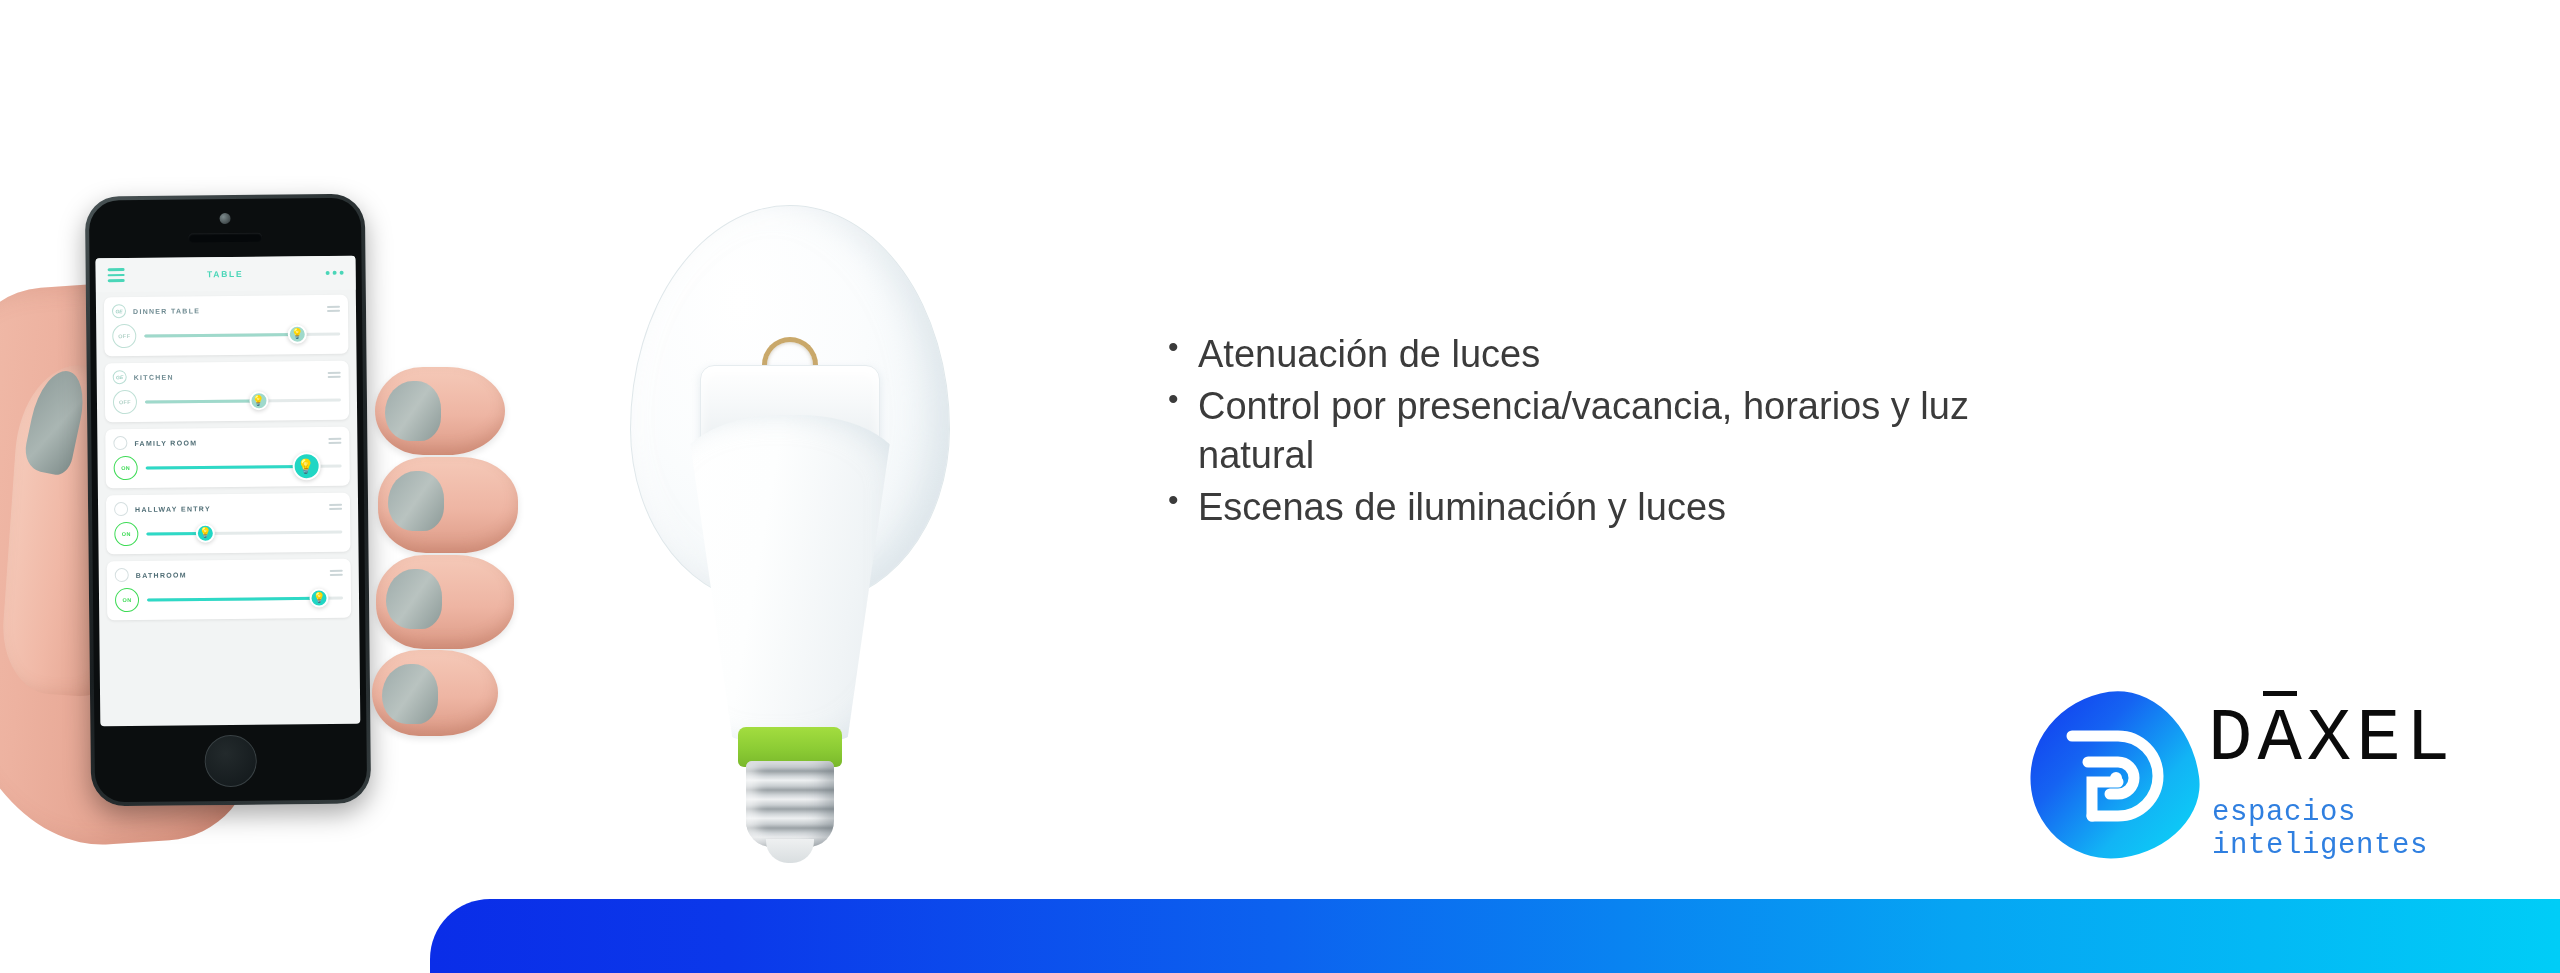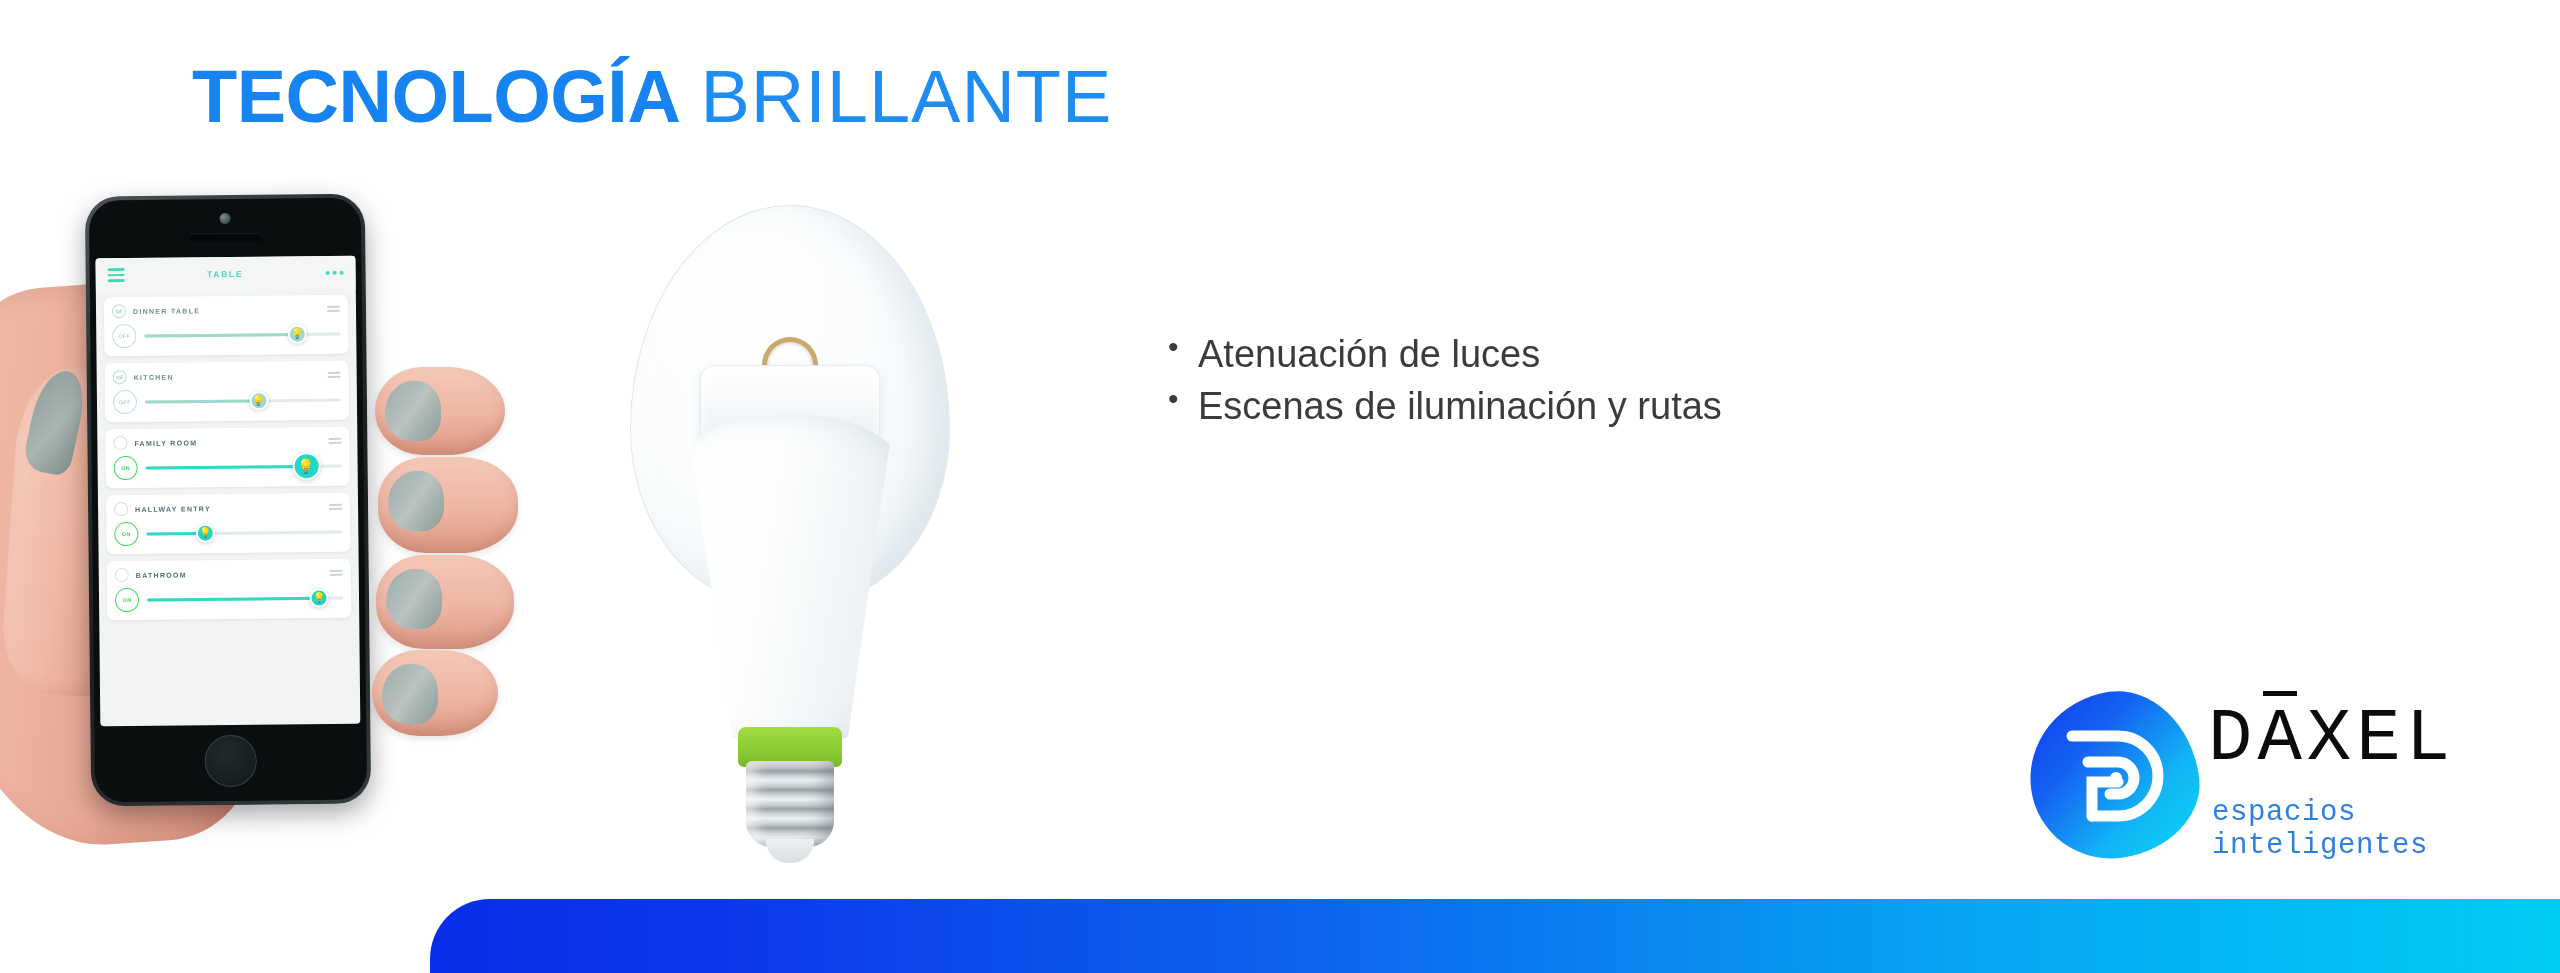--- a/index.html
+++ b/index.html
@@ -244,24 +244,20 @@
     position:absolute; left:430px; bottom:0; right:0; height:74px;
     background: linear-gradient(90deg,#0a2de8 0%, #0b38ea 14%, #0c62ef 40%, #06a5f3 72%, #00cdf7 100%);
     border-top-left-radius: 60px;
   }
 </style>
 </head>
 <body>
 
 <div class="stage">
 
-  <div class="title">
-    <span class="t-bold">TECNOLOGÍA</span>
-    <span class="t-light">BRILLANTE</span>
-  </div>
 
   <div class="hand-phone">
     <div class="palm"></div>
     <div class="thumb">
       <div class="thumb-nail"></div>
     </div>
 
     <div class="phone">
       <div class="phone-inner"></div>
       <div class="phone-cam"></div>
@@ -415,21 +411,22 @@
     <div class="bulb-loop"></div>
     <div class="bulb-diffuser"></div>
     <div class="bulb-body"></div>
     <div class="bulb-collar"></div>
     <div class="bulb-screw"></div>
     <div class="bulb-tip"></div>
   </div>
 
   <ul class="bullets">
     <li>Atenuación de luces</li>
-    <li>Escenas de iluminación y rutas</li>
+    <li>Control por presencia/vacancia, horarios y luz natural</li>
+    <li>Escenas de iluminación y luces</li>
   </ul>
 
   <div class="logo">
     <div class="logo-mark">
       <svg viewBox="0 0 168 166" xmlns="http://www.w3.org/2000/svg">
         <g fill="none" stroke="#ffffff" stroke-width="11" stroke-linecap="round">
           <path d="M42 44 H88 a40 40 0 0 1 0 80 H62"></path>
           <path d="M62 124 v-34 h26"></path>
           <path d="M58 70 h30 a16 16 0 0 1 0 32 h-8"></path>
         </g>

